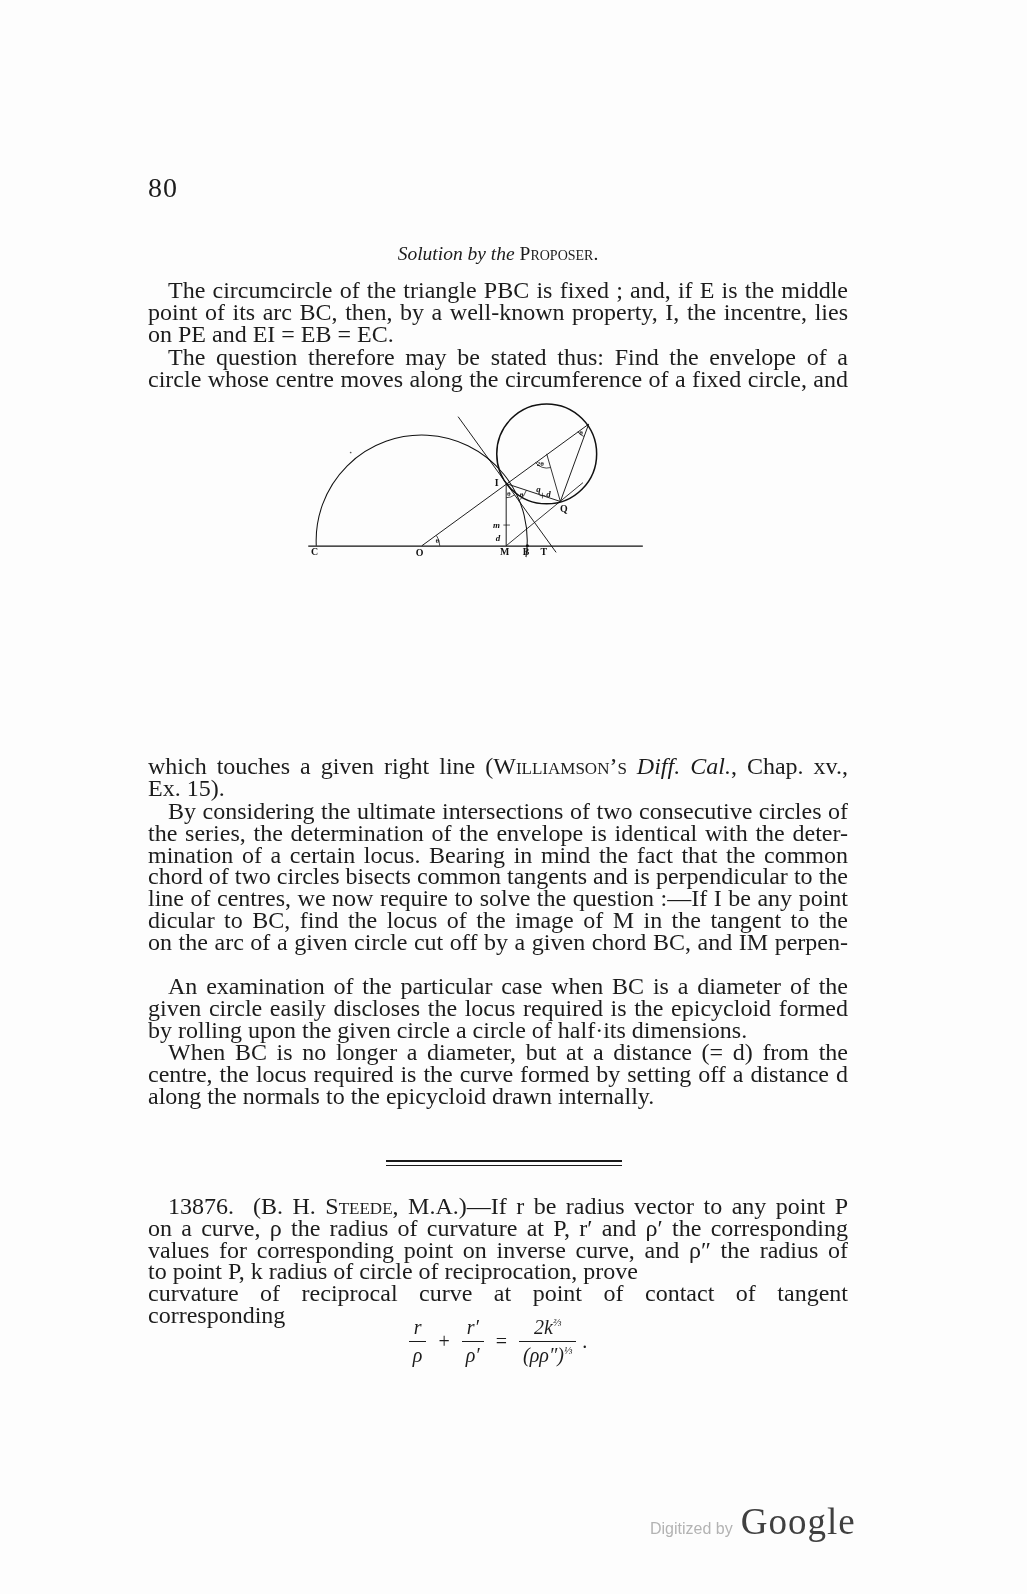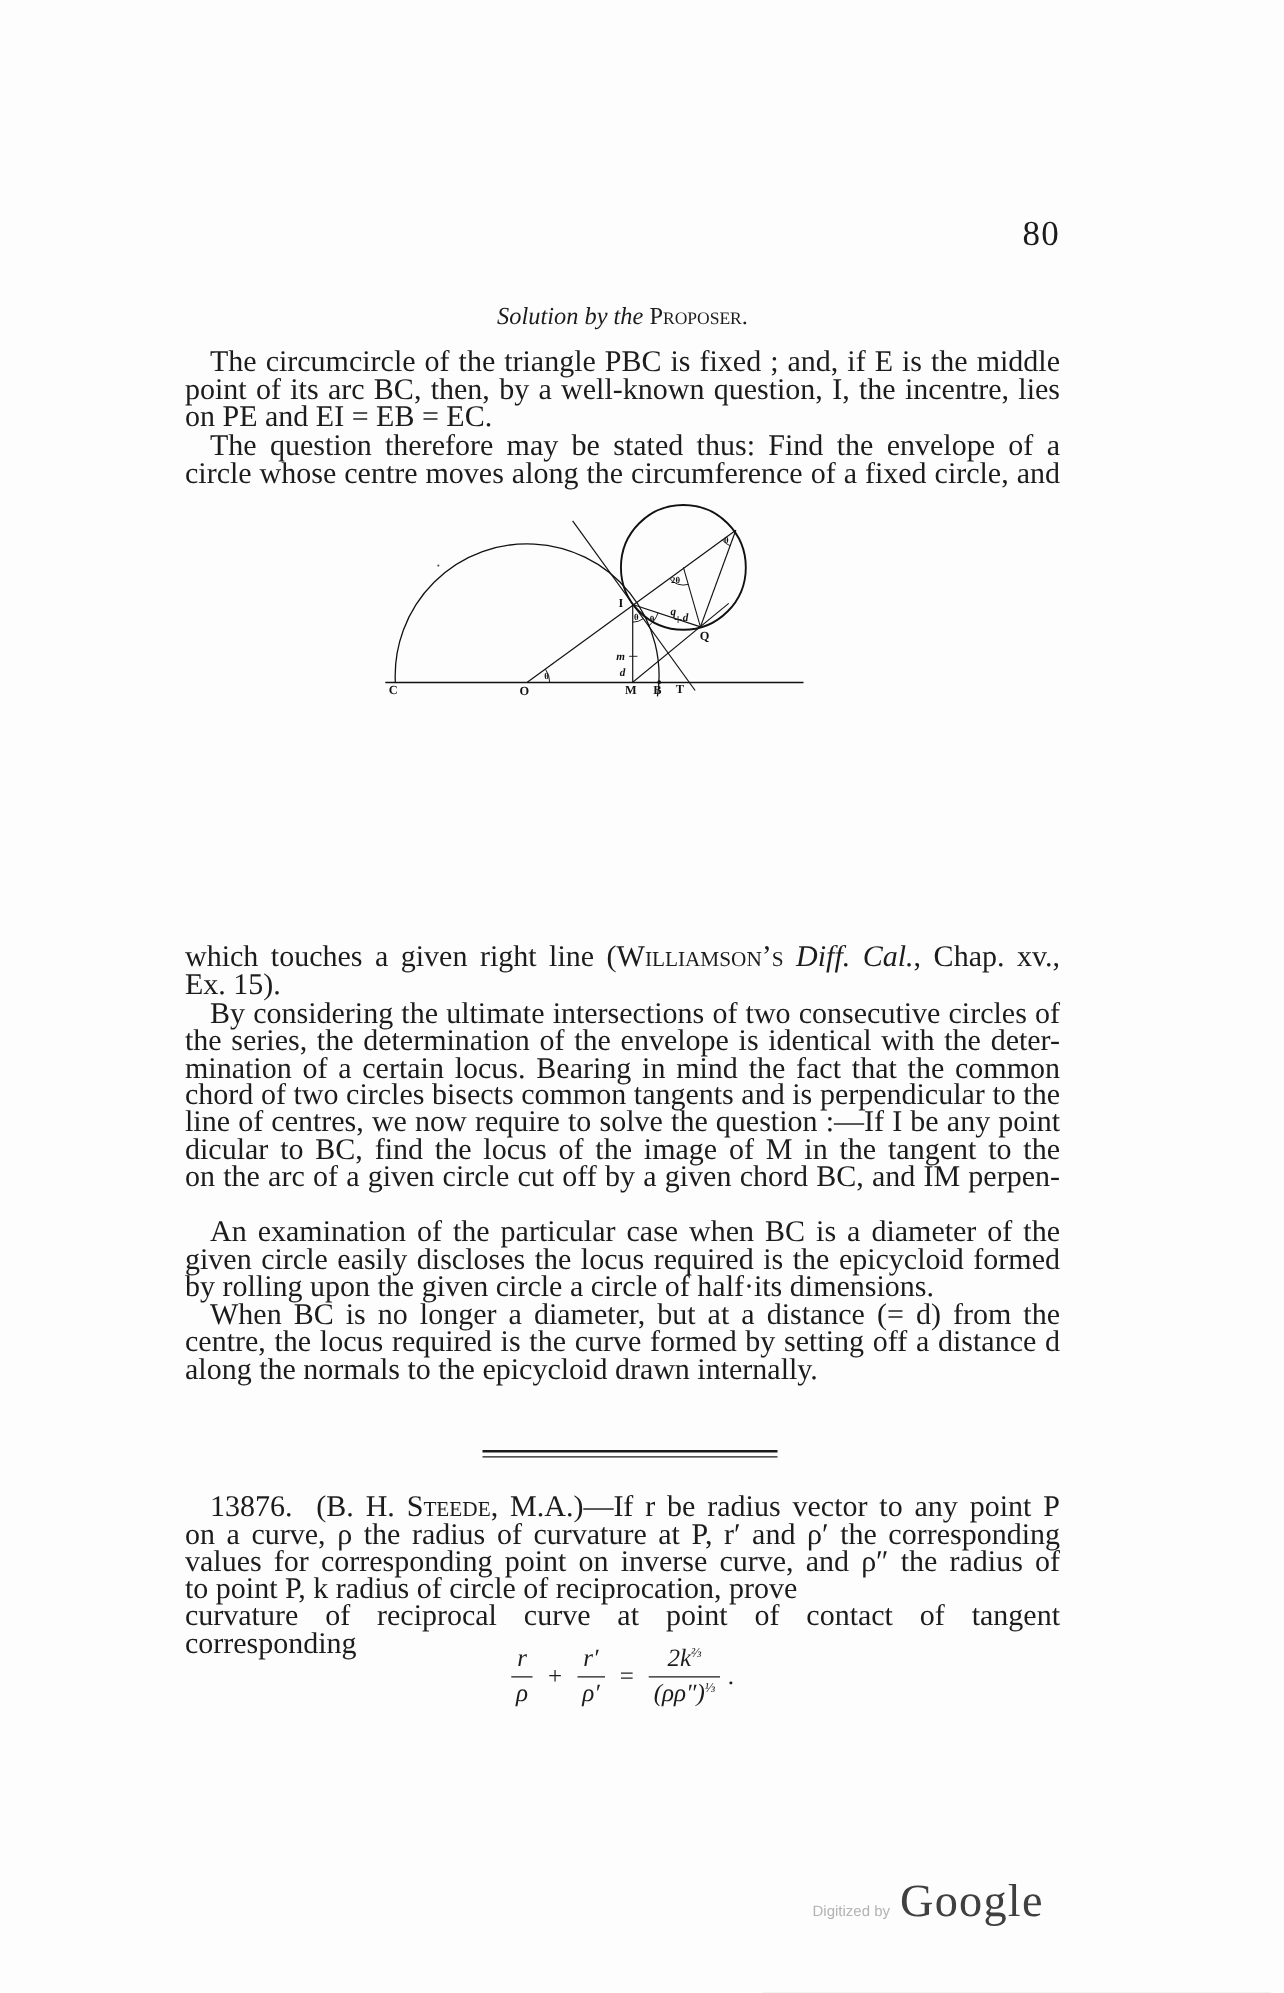--- a/index.html
+++ b/index.html
@@ -2,21 +2,21 @@
 <html><head>
 <meta charset="utf-8">
 <style>
   html,body{margin:0;padding:0;background:#e8e8e8;}
   .page{
     position:relative;width:1027px;height:1594px;background:#fdfdfd;
     font-family:"Liberation Serif", "DejaVu Serif", serif;
     color:#1c1c1c;overflow:hidden;
   }
   .abs{position:absolute;}
-  .pageno{left:148px;top:172px;width:700px;text-align:right;
+  .pageno{left:148px;top:172px;width:700px;text-align:left;
     font-size:28px;letter-spacing:1px;}
   .heading{left:148px;top:243px;width:700px;text-align:center;font-size:19.5px;}
   .heading .it{font-style:italic;}
   .sc{font-variant:small-caps;}
   .col{left:148px;width:700px;font-size:24px;line-height:21.8px;}
   .jl{text-align:justify;text-align-last:justify;text-justify:inter-word;
     white-space:normal;height:21.8px;overflow:visible;}
   .jl.last{text-align-last:left;}
   .jl.ind{padding-left:20px;}
   .jl .it{font-style:italic;}
@@ -30,41 +30,41 @@
     font-style:italic;vertical-align:middle;}
   .frac .num{padding:0 4px 2px;display:block;}
   .frac .den{border-top:1.7px solid #1b1b1b;padding:2px 4px 0;display:block;}
   .frac sup{font-size:0.55em;vertical-align:super;line-height:0;}
   .op{font-style:normal;padding:0 2px;}
   .period{font-style:normal;margin-left:-4px;}
   
   .watermark{left:650px;top:1500px;width:230px;display:flex;
     align-items:baseline;gap:8px;}
   .wm-pre{font-family:"Liberation Sans","DejaVu Sans",sans-serif;
-    font-size:12px;color:#b3b3b3;}
+    font-size:16px;color:#b3b3b3;}
   .wm-brand{font-family:"Liberation Serif","DejaVu Serif",serif;
     font-size:37px;color:#404040;letter-spacing:1px;}
   
   svg text{font-family:"Liberation Serif","DejaVu Serif",serif;fill:#111;}
   .ptlabel{font-weight:bold;font-size:21px;}
   .varlabel{font-weight:bold;font-style:italic;font-size:19px;}
   .anglabel{font-weight:bold;font-size:15px;}
 </style>
 </head>
 <body>
 
 <div class="page">
 
   <div class="abs pageno">80</div>
 
   <div class="abs heading"><span class="it">Solution by the</span><span class="sc"> Proposer.</span></div>
 
   <div class="abs col" style="top:280px">
     <div class="jl ind">The circumcircle of the triangle PBC is fixed ; and, if E is the middle</div>
-    <div class="jl">point of its arc BC, then, by a well-known question, I, the incentre, lies</div>
+    <div class="jl">point of its arc BC, then, by a well-known property, I, the incentre, lies</div>
     <div class="jl last">on PE and EI = EB = EC.</div>
   </div>
 
   <div class="abs col" style="top:347px">
     <div class="jl ind">The question therefore may be stated thus: Find the envelope of a</div>
     <div class="jl">circle whose centre moves along the circumference of a fixed circle, and</div>
   </div>
 
   <svg class="abs" style="left:150px;top:395px" width="718" height="352" viewBox="150 395 868 747">
     <g fill="none" stroke="#111" stroke-width="2.2">

